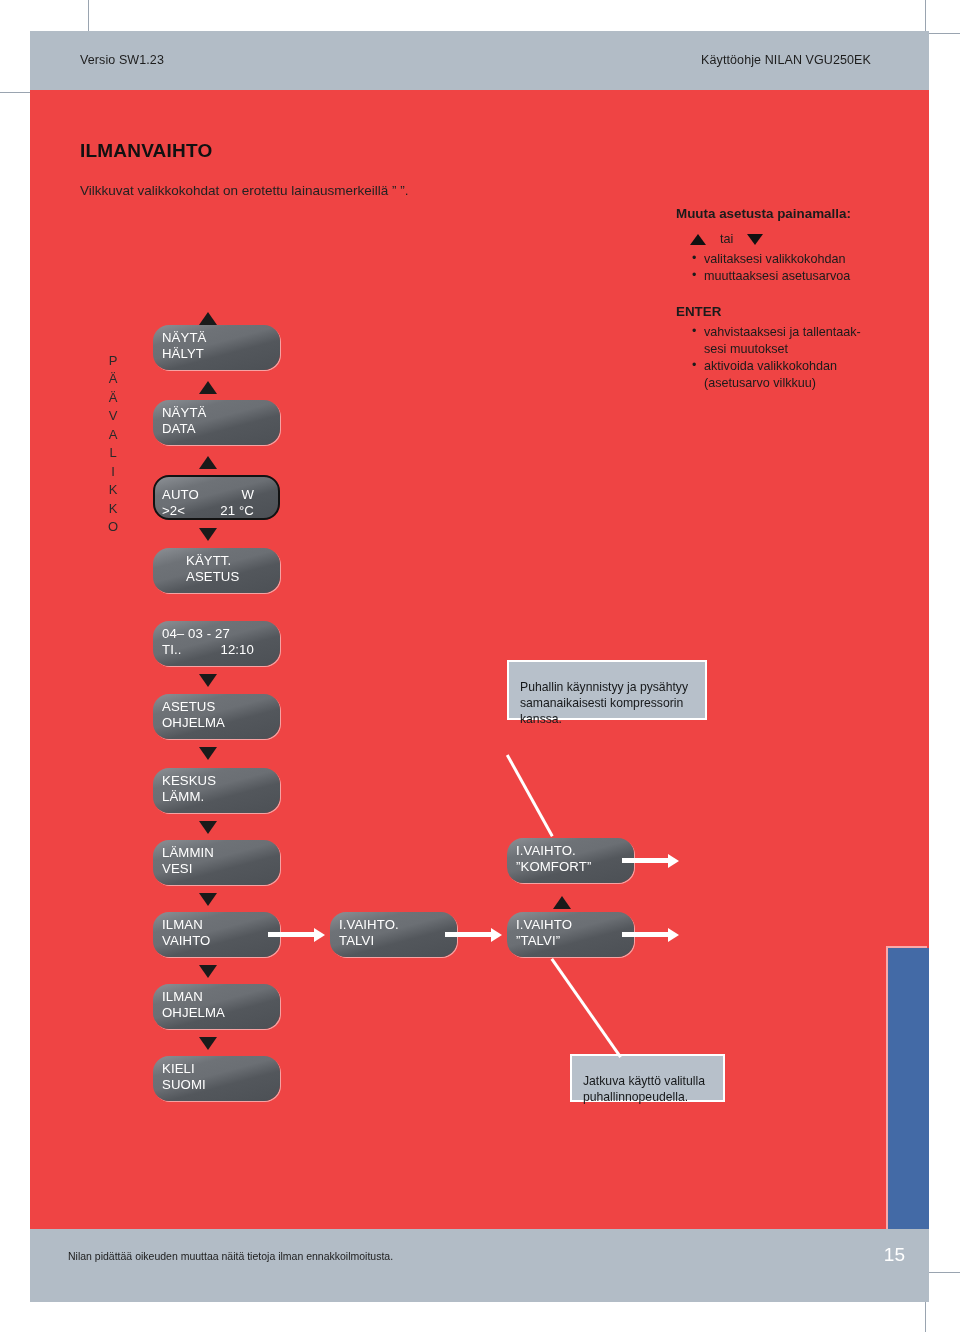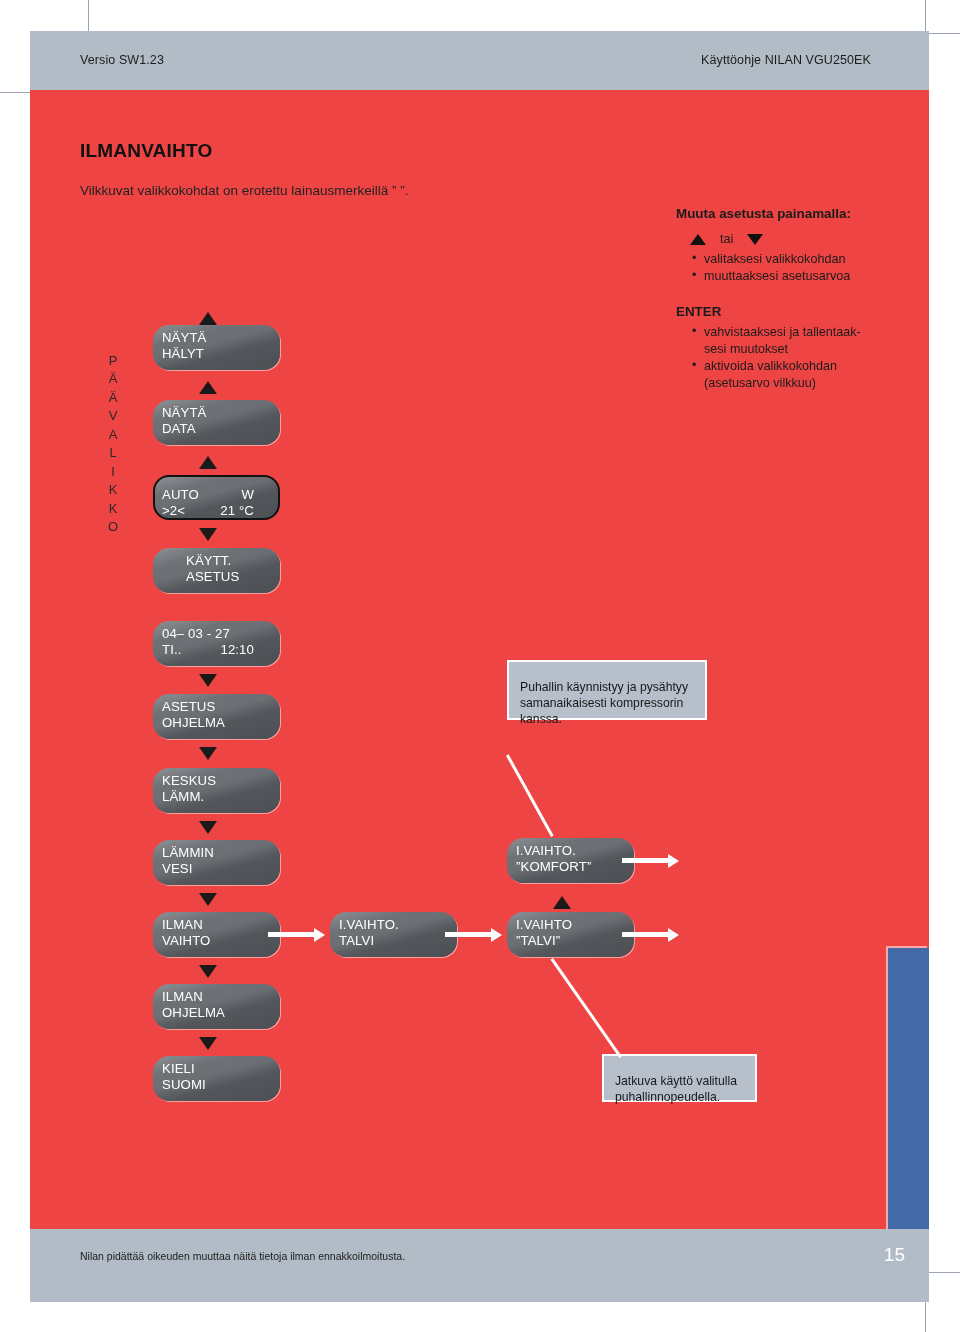--- a/index.html
+++ b/index.html
@@ -47,21 +47,21 @@
 
   
   #footer-band {
     position: absolute;
     left: 0; bottom: 0;
     width: 899px; height: 73px;
     background: #b2bcc6;
   }
   #footer-note {
     position: absolute;
-    left: 50px; top: 21px;
+    left: 38px; top: 21px;
     font-size: 10.5px;
     color: #1d1d1d;
   }
   #page-number {
     position: absolute;
     right: 24px; top: 15px;
     font-size: 19px;
     color: #ffffff;
   }
 
@@ -395,21 +395,21 @@
 
     <div class="warrow" style="left:592px; top:766px; width:60px;">
       <div class="shaft" style="width:48px;"></div>
       <div class="headp" style="left:46px;"></div>
     </div>
 
     <div class="note" style="left:477px; top:570px; width:200px; height:60px;">
       <span>Puhallin käynnistyy ja pysähtyy samanaikaisesti kompressorin kanssa.</span>
     </div>
 
-    <div class="note" style="left:540px; top:964px; width:155px; height:48px;margin-left:32px;">
+    <div class="note" style="left:540px; top:964px; width:155px; height:48px;">
       <span>Jatkuva käyttö valitulla puhallinnopeudella.</span>
     </div>
 
     <div class="leader" style="left:521px; top:747px; width:93px; transform: rotate(-119deg);"></div>
     <div class="leader" style="left:523px; top:868px; width:120px; transform: rotate(55deg);"></div>
 
   </div>
 
   <div id="blue-bar"></div>
 

